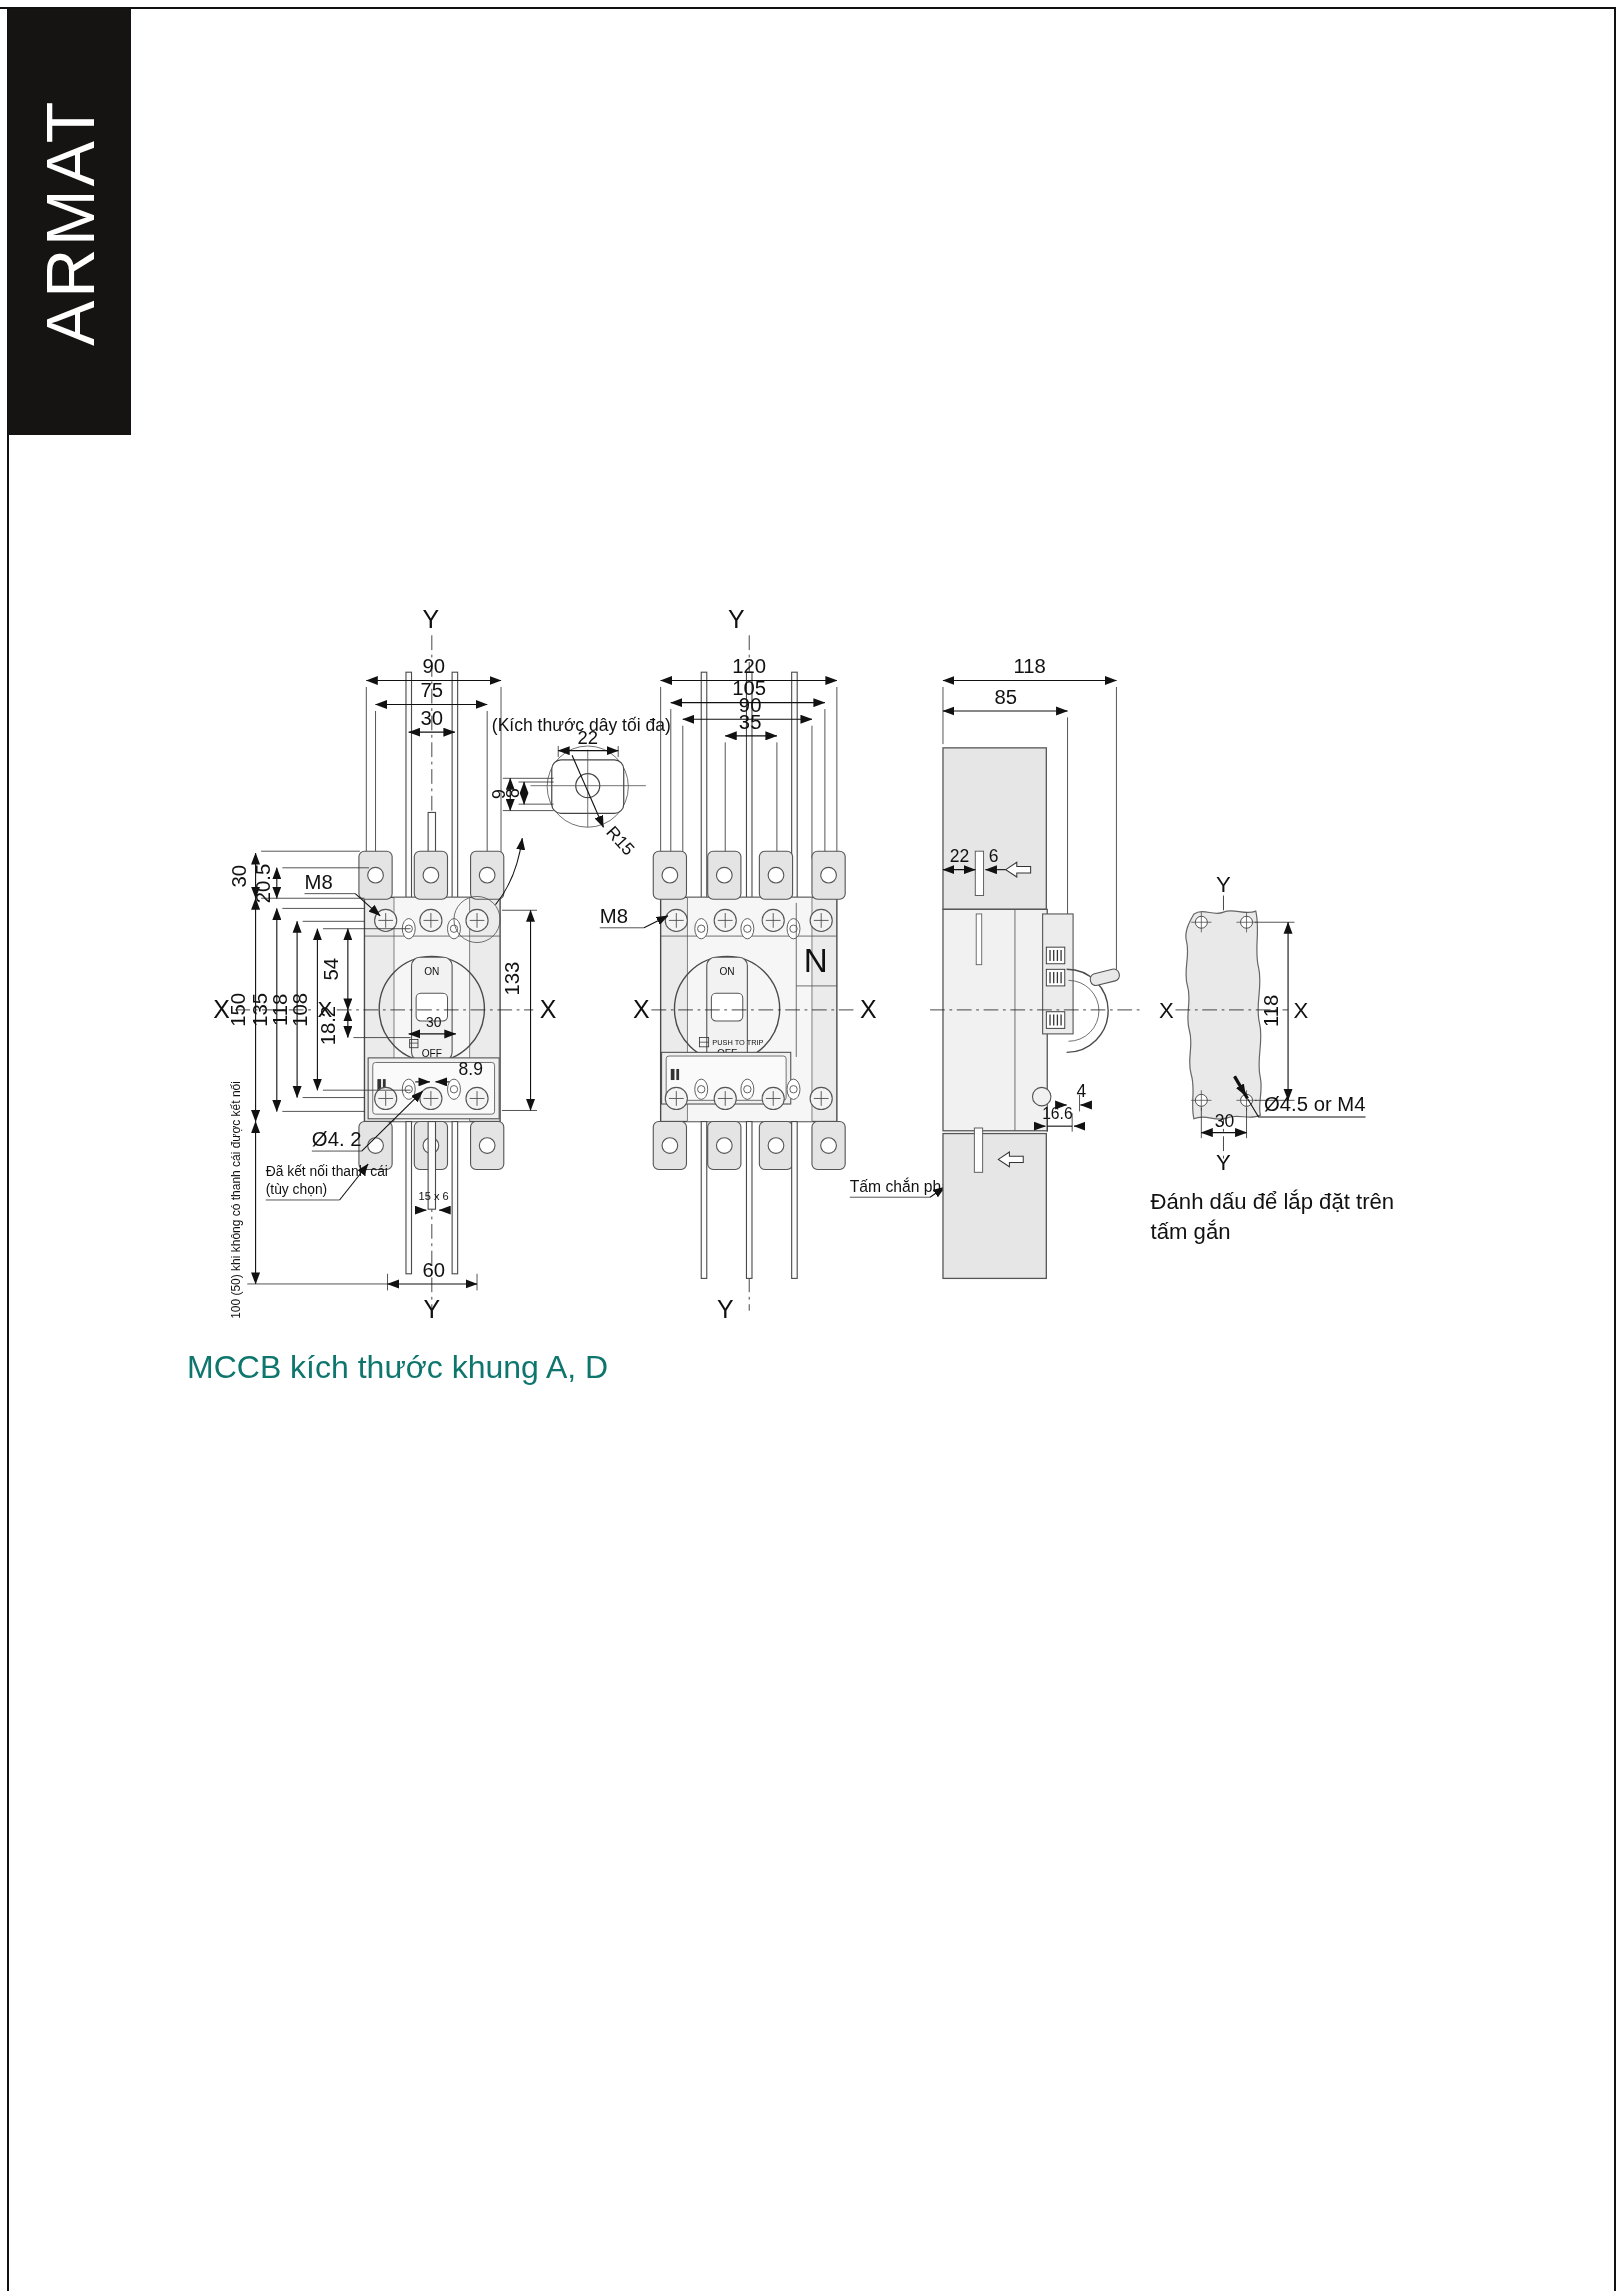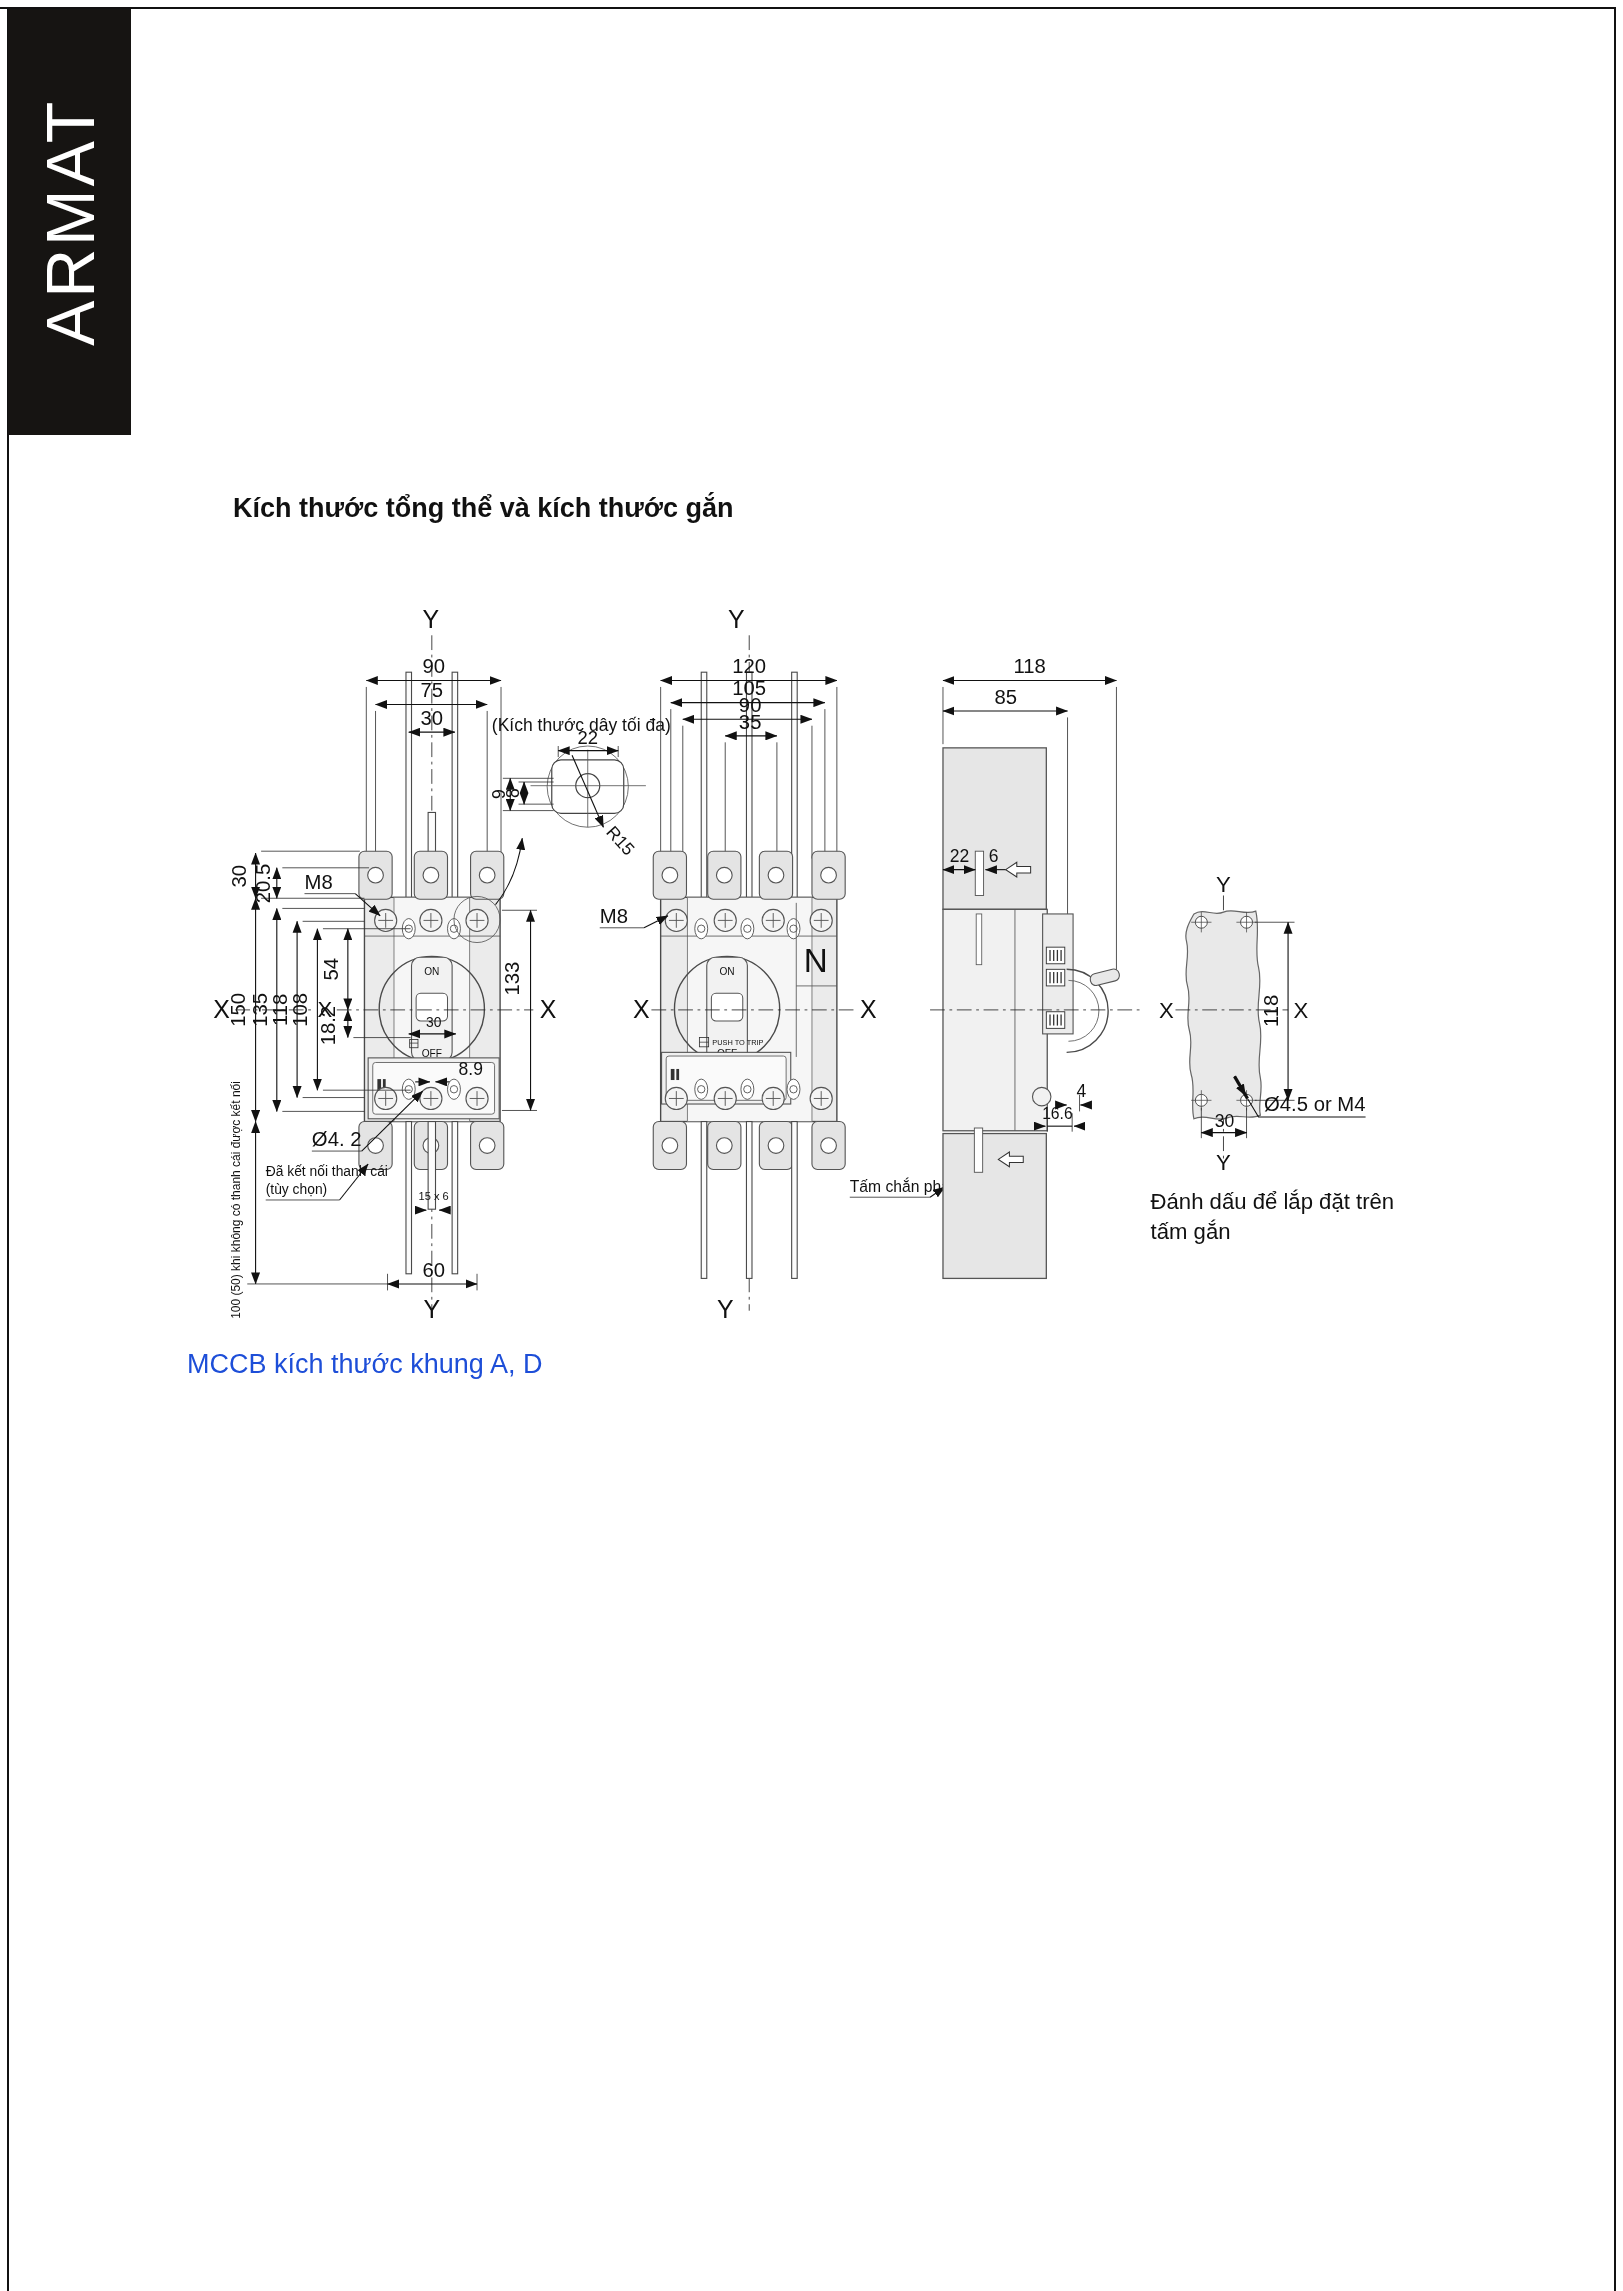--- a/index.html
+++ b/index.html
@@ -6,21 +6,21 @@
   #page{position:relative;width:1623px;height:2292px;background:#fff;overflow:hidden;
         font-family:"Liberation Sans",sans-serif;}
   .border-top{position:absolute;left:0;top:7.4px;width:1616px;height:1.8px;background:#111;}
   .border-left{position:absolute;left:7.4px;top:7.4px;width:1.8px;height:2284px;background:#111;}
   .border-right{position:absolute;left:1614px;top:7.4px;width:1.8px;height:2284px;background:#111;}
   .banner{position:absolute;left:8.3px;top:9.2px;width:123px;height:426px;background:#161412;
           display:flex;align-items:center;justify-content:center;}
   .banner span{color:#fff;font-size:68px;letter-spacing:2.8px;writing-mode:vertical-rl;
                transform:rotate(180deg);font-family:"Liberation Sans",sans-serif;}
   .title{position:absolute;left:233px;top:493px;font-size:27px;font-weight:bold;color:#111;}
-  .caption{position:absolute;left:187px;top:1349px;font-size:27px;color:#1d4ed8;}
+  .caption{position:absolute;left:187px;top:1349px;font-size:32px;color:#0f766e;}
   svg{position:absolute;left:0;top:0;}
   svg text{font-family:"Liberation Sans",sans-serif;fill:#111;}
   .mid{text-anchor:middle;}
   .t8{font-size:8px;}  .t11{font-size:11px;} .t12{font-size:12px;} .t13{font-size:13px;}
   .t15{font-size:15px;} .t17{font-size:17px;} .t19{font-size:19px;} .t20{font-size:20px;}
   .t22{font-size:22px;} .t24{font-size:24px;} .t27{font-size:27px;} .t36{font-size:36px;}
   .dim{stroke:#111;stroke-width:1.2;marker-start:url(#ah);marker-end:url(#ah);}
   .dime{stroke:#111;stroke-width:1.2;marker-end:url(#ah);}
   .ext{stroke:#333;stroke-width:0.9;}
   .cl{stroke:#222;stroke-width:0.9;stroke-dasharray:16 5 3 5;fill:none;}
@@ -36,21 +36,20 @@
 
 <div id="page">
   <div class="border-top"></div>
   <div class="border-left"></div>
   <div class="border-right"></div>
 
   <div class="banner">
     <span>ARMAT</span>
   </div>
 
-  <div class="title">Kích thước tổng thể và kích thước gắn</div>
   <div class="caption">MCCB kích thước khung A, D</div>
 
   <svg width="1623" height="2292" viewBox="0 0 1759 2483">
     <defs>
       <marker id="ah" viewBox="0 0 12 9" refX="11.5" refY="4.5" markerWidth="13" markerHeight="10" orient="auto-start-reverse" markerUnits="userSpaceOnUse">
         <path d="M0,0L12,4.5L0,9Z" fill="#111"></path>
       </marker>
       <g id="scr">
         <circle r="12" fill="#f4f4f4" stroke="#555" stroke-width="1.2"></circle>
         <line x1="-8" y1="0" x2="8" y2="0" stroke="#555" stroke-width="1"></line>

